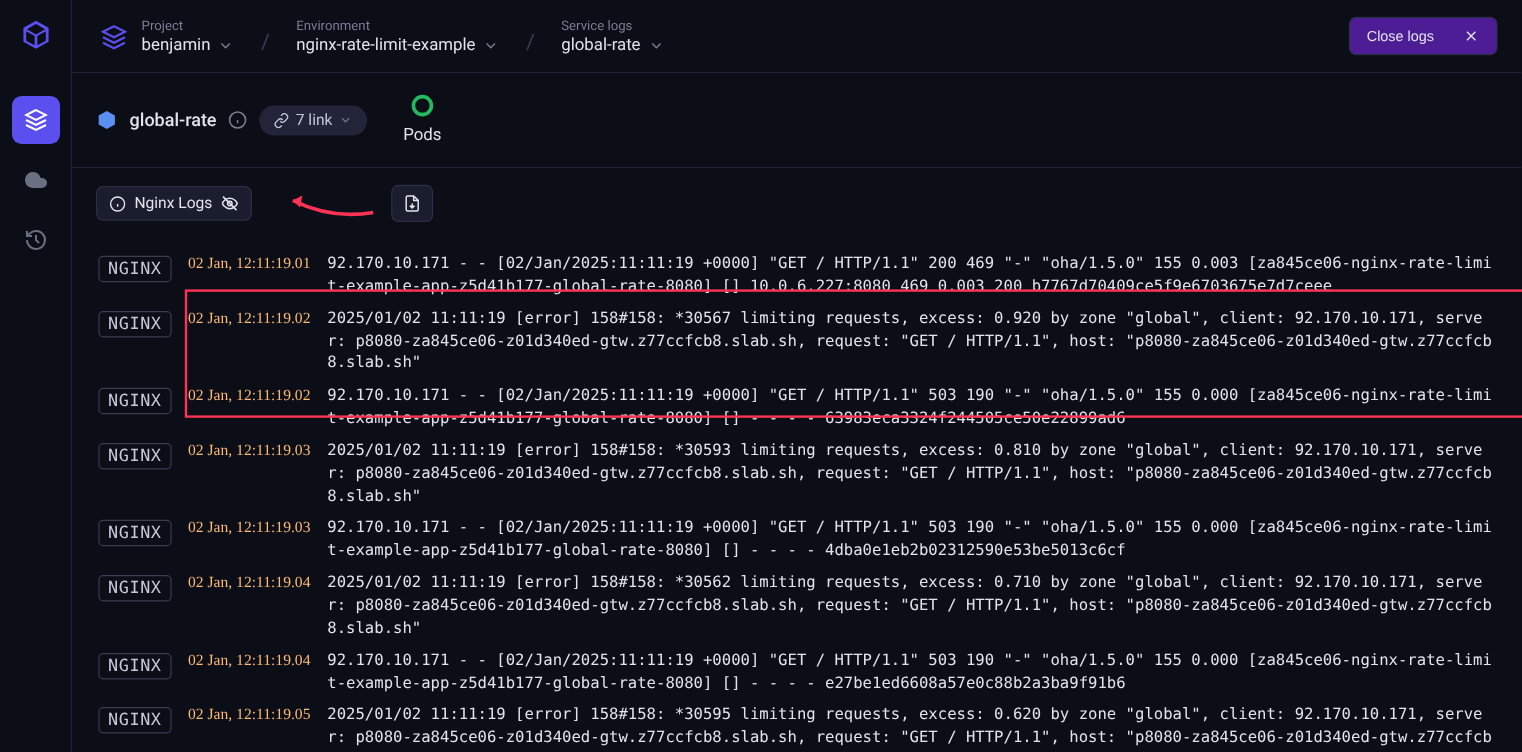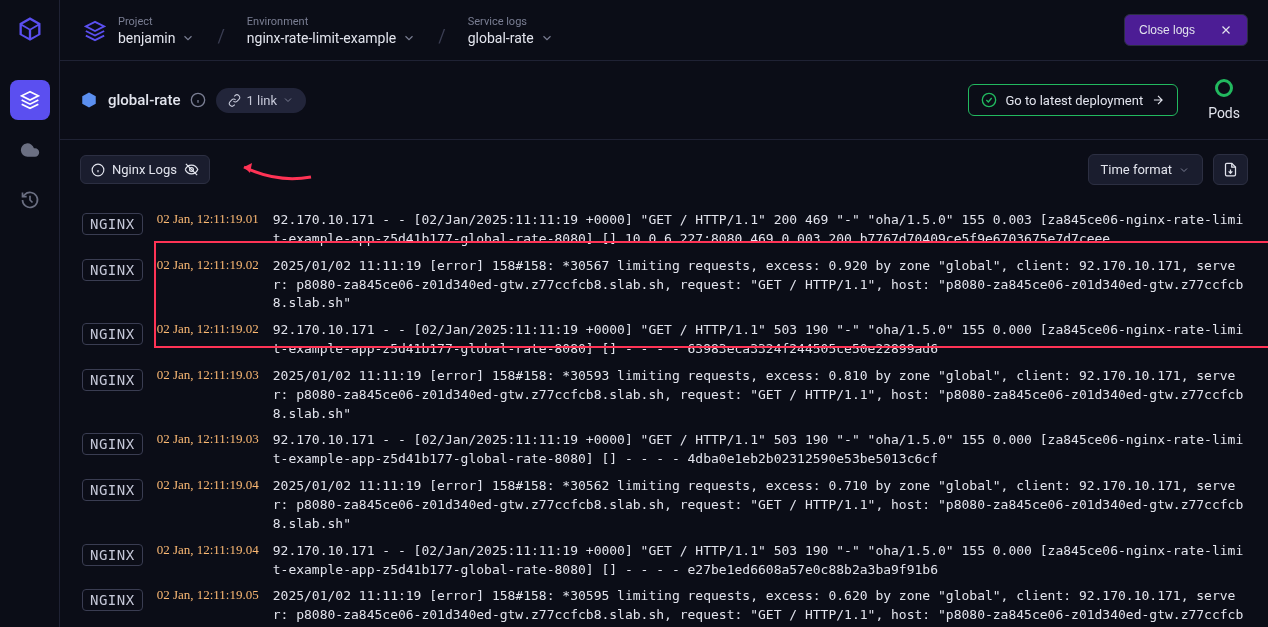--- a/index.html
+++ b/index.html
@@ -361,35 +361,23 @@
         <svg width="16" height="16" viewBox="0 0 24 24" fill="none" stroke="currentColor" stroke-width="2">
             <circle cx="12" cy="12" r="10"></circle>
             <path d="M12 16v-4M12 8h.01"></path>
           </svg>
       </span>
       <div class="link-chip">
         <svg width="13" height="13" viewBox="0 0 24 24" fill="none" stroke="currentColor" stroke-width="2">
             <path d="M10 13a5 5 0 0 0 7.07 0l3-3a5 5 0 0 0-7.07-7.07l-1.5 1.5"></path>
             <path d="M14 11a5 5 0 0 0-7.07 0l-3 3a5 5 0 0 0 7.07 7.07l1.5-1.5"></path>
           </svg>
-        <span>1 link</span>
+        <span>7 link</span>
         <svg class="chevron-down" width="12" height="12" viewBox="0 0 24 24" fill="none" stroke="currentColor" stroke-width="2">
             <path d="m6 9 6 6 6-6"></path>
-          </svg>
-      </div>
-      <div class="latest-deploy">
-        <span class="check-circle">
-          <svg width="16" height="16" viewBox="0 0 24 24" fill="none" stroke="currentColor" stroke-width="2">
-              <circle cx="12" cy="12" r="10"></circle>
-              <path d="m8 12 3 3 5-6"></path>
-            </svg>
-        </span>
-        <span>Go to latest deployment</span>
-        <svg width="14" height="14" viewBox="0 0 24 24" fill="none" stroke="currentColor" stroke-width="2">
-            <path d="M5 12h14M12 5l7 7-7 7"></path>
           </svg>
       </div>
       <div class="pods-btn">
         <span class="ring-icon"></span>
         <span>Pods</span>
       </div>
     </div>
 
     <div class="toolbar">
       <div class="nginx-chip">
@@ -401,26 +389,20 @@
         <svg width="15" height="15" viewBox="0 0 24 24" fill="none" stroke="currentColor" stroke-width="2">
             <path d="M2 12s3-7 10-7 10 7 10 7-3 7-10 7-10-7-10-7"></path>
             <circle cx="12" cy="12" r="3"></circle>
             <line x1="3" y1="3" x2="21" y2="21"></line>
           </svg>
       </div>
       <svg class="arrow-annotation" width="80" height="30" viewBox="0 0 80 30">
           <path d="M 75 22 Q 40 28 8 12" stroke="#ff3355" stroke-width="3" fill="none"></path>
           <path d="M 8 12 L 16 8 L 14 18 Z" fill="#ff3355"></path>
         </svg>
-      <div class="time-format">
-        <span>Time format</span>
-        <svg class="chevron-down" width="12" height="12" viewBox="0 0 24 24" fill="none" stroke="currentColor" stroke-width="2">
-            <path d="m6 9 6 6 6-6"></path>
-          </svg>
-      </div>
       <div class="icon-btn">
         <svg width="15" height="15" viewBox="0 0 24 24" fill="none" stroke="currentColor" stroke-width="2">
             <path d="M14 2H6a2 2 0 0 0-2 2v16a2 2 0 0 0 2 2h12a2 2 0 0 0 2-2V8z"></path>
             <path d="M14 2v6h6M12 18v-6M9 15l3 3 3-3"></path>
           </svg>
       </div>
     </div>
 
 
     <div class="logs">

